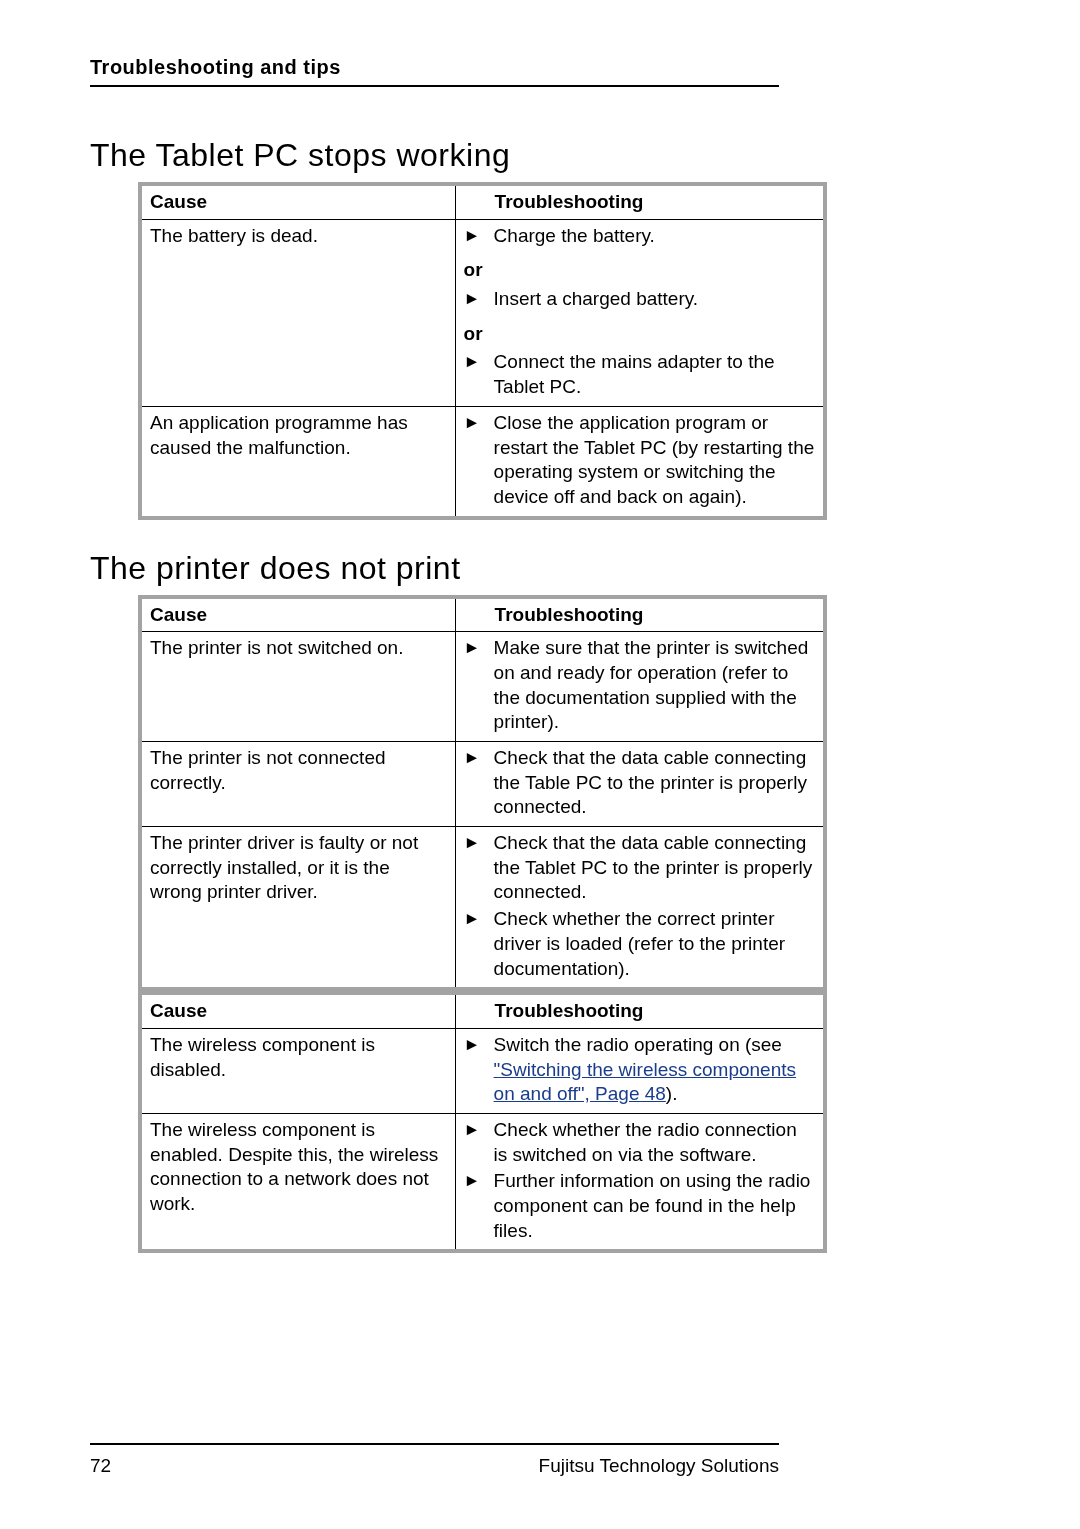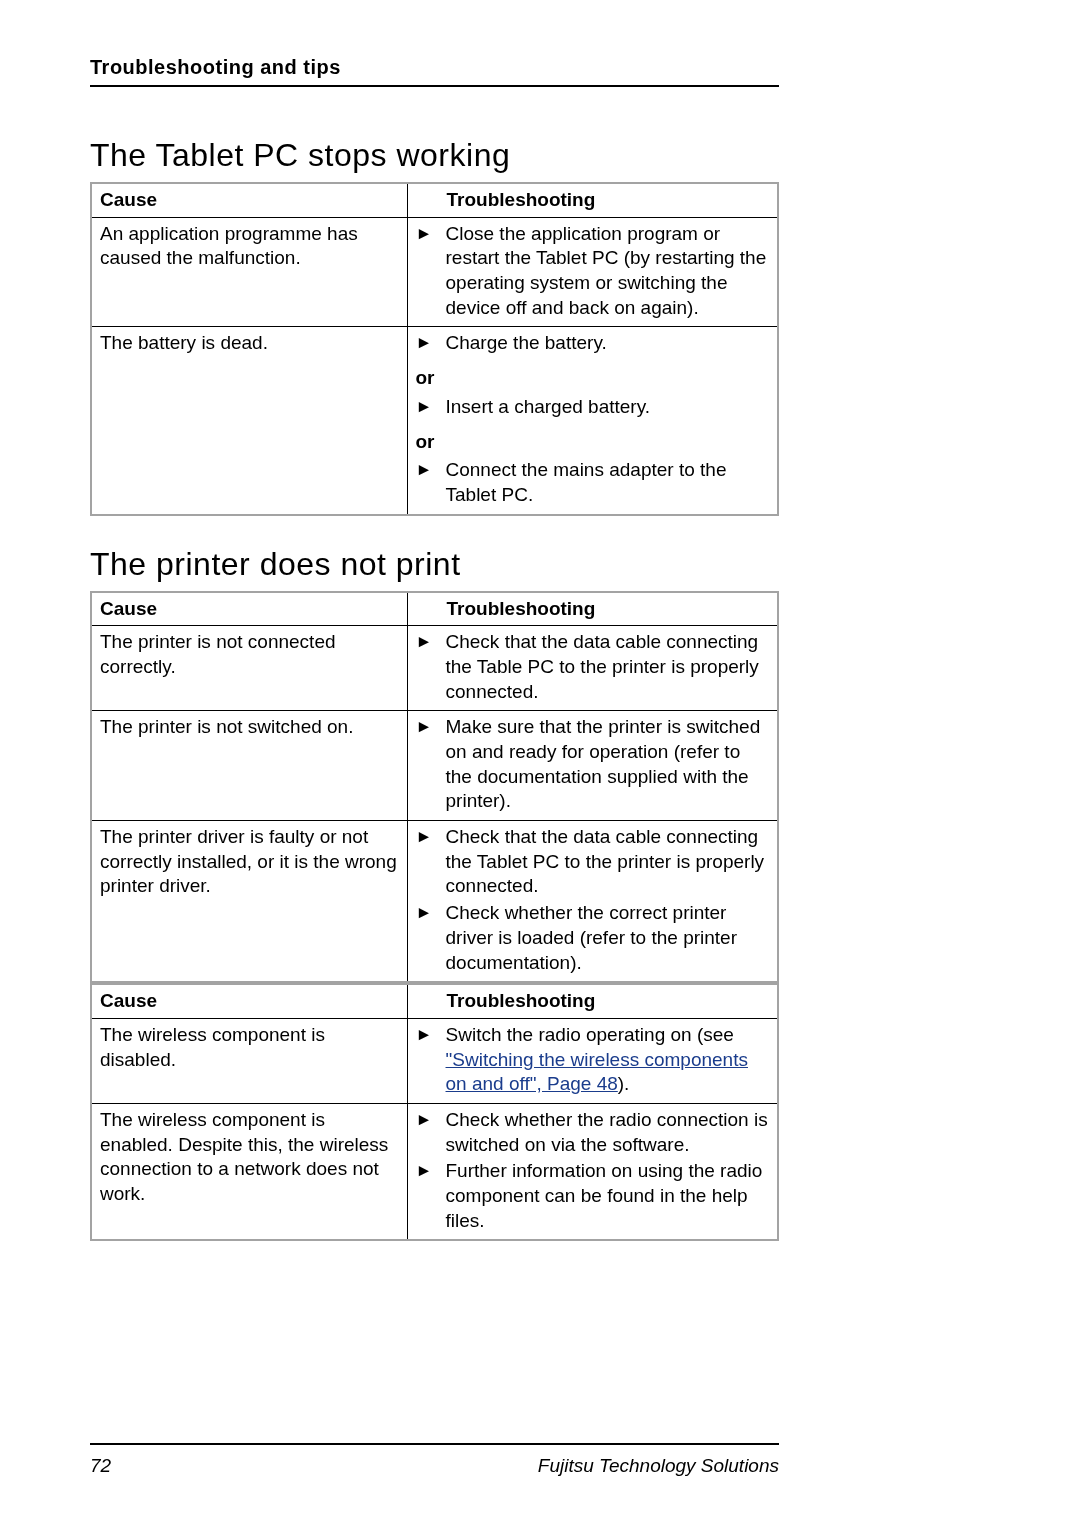--- a/index.html
+++ b/index.html
@@ -29,23 +29,24 @@
   }
   h2.section-heading {
     font-size: 32px;
     font-weight: normal;
     margin: 30px 0 8px 0;
     letter-spacing: 0.5px;
   }
   table.ts-table {
     width: 100%;
     border-collapse: collapse;
-    border: 2px solid #a3a3a3;
+    border: 4px solid #a3a3a3;
     font-size: 19px;
     line-height: 1.3;
+    margin-left: 48px;
   }
   table.ts-table th, table.ts-table td {
     border: 1px solid #000;
     padding: 4px 8px 4px 8px;
     vertical-align: top;
     text-align: left;
   }
   table.ts-table th {
     font-weight: bold;
   }
@@ -84,21 +85,20 @@
   }
   a.xref {
     color: #1a3c8c;
     text-decoration: underline;
   }
   .footer {
     position: absolute;
     left: 90px;
     right: 90px;
     bottom: 52px;
-    font-style: italic;
   }
   .footer-rule {
     border: none;
     border-top: 2px solid #000;
     margin: 0 0 10px 0;
   }
   .footer-row {
     display: flex;
     justify-content: space-between;
     font-size: 19px;
@@ -115,85 +115,85 @@
   <h2 class="section-heading">The Tablet PC stops working</h2>
   <table class="ts-table">
     <thead>
       <tr>
         <th class="col-cause">Cause</th>
         <th class="col-fix">Troubleshooting</th>
       </tr>
     </thead>
     <tbody>
       <tr>
-        <td>An application programme has caused the malfunction.</td>
-        <td>
-          <ul class="action-list">
-            <li>
-              <span class="marker">►</span>
-              <span class="text">Close the application program or restart the Tablet PC (by restarting the operating system or switching the device off and back on again).</span>
-            </li>
-          </ul>
-        </td>
-      </tr>
-      <tr>
         <td>The battery is dead.</td>
         <td>
           <ul class="action-list">
             <li>
               <span class="marker">►</span>
               <span class="text">Charge the battery.</span>
             </li>
           </ul>
           <div class="or-label">or</div>
           <ul class="action-list sub-list">
             <li>
               <span class="marker">►</span>
               <span class="text">Insert a charged battery.</span>
             </li>
           </ul>
           <div class="or-label">or</div>
           <ul class="action-list sub-list">
             <li>
               <span class="marker">►</span>
               <span class="text">Connect the mains adapter to the Tablet PC.</span>
+            </li>
+          </ul>
+        </td>
+      </tr>
+      <tr>
+        <td>An application programme has caused the malfunction.</td>
+        <td>
+          <ul class="action-list">
+            <li>
+              <span class="marker">►</span>
+              <span class="text">Close the application program or restart the Tablet PC (by restarting the operating system or switching the device off and back on again).</span>
             </li>
           </ul>
         </td>
       </tr>
     </tbody>
   </table>
 
   <h2 class="section-heading">The printer does not print</h2>
   <table class="ts-table">
     <thead>
       <tr>
         <th class="col-cause">Cause</th>
         <th class="col-fix">Troubleshooting</th>
       </tr>
     </thead>
     <tbody>
       <tr>
+        <td>The printer is not switched on.</td>
+        <td>
+          <ul class="action-list">
+            <li>
+              <span class="marker">►</span>
+              <span class="text">Make sure that the printer is switched on and ready for operation (refer to the documentation supplied with the printer).</span>
+            </li>
+          </ul>
+        </td>
+      </tr>
+      <tr>
         <td>The printer is not connected correctly.</td>
         <td>
           <ul class="action-list">
             <li>
               <span class="marker">►</span>
               <span class="text">Check that the data cable connecting the Table PC to the printer is properly connected.</span>
-            </li>
-          </ul>
-        </td>
-      </tr>
-      <tr>
-        <td>The printer is not switched on.</td>
-        <td>
-          <ul class="action-list">
-            <li>
-              <span class="marker">►</span>
-              <span class="text">Make sure that the printer is switched on and ready for operation (refer to the documentation supplied with the printer).</span>
             </li>
           </ul>
         </td>
       </tr>
       <tr>
         <td>The printer driver is faulty or not correctly installed, or it is the wrong printer driver.</td>
         <td>
           <ul class="action-list">
             <li>
               <span class="marker">►</span>

